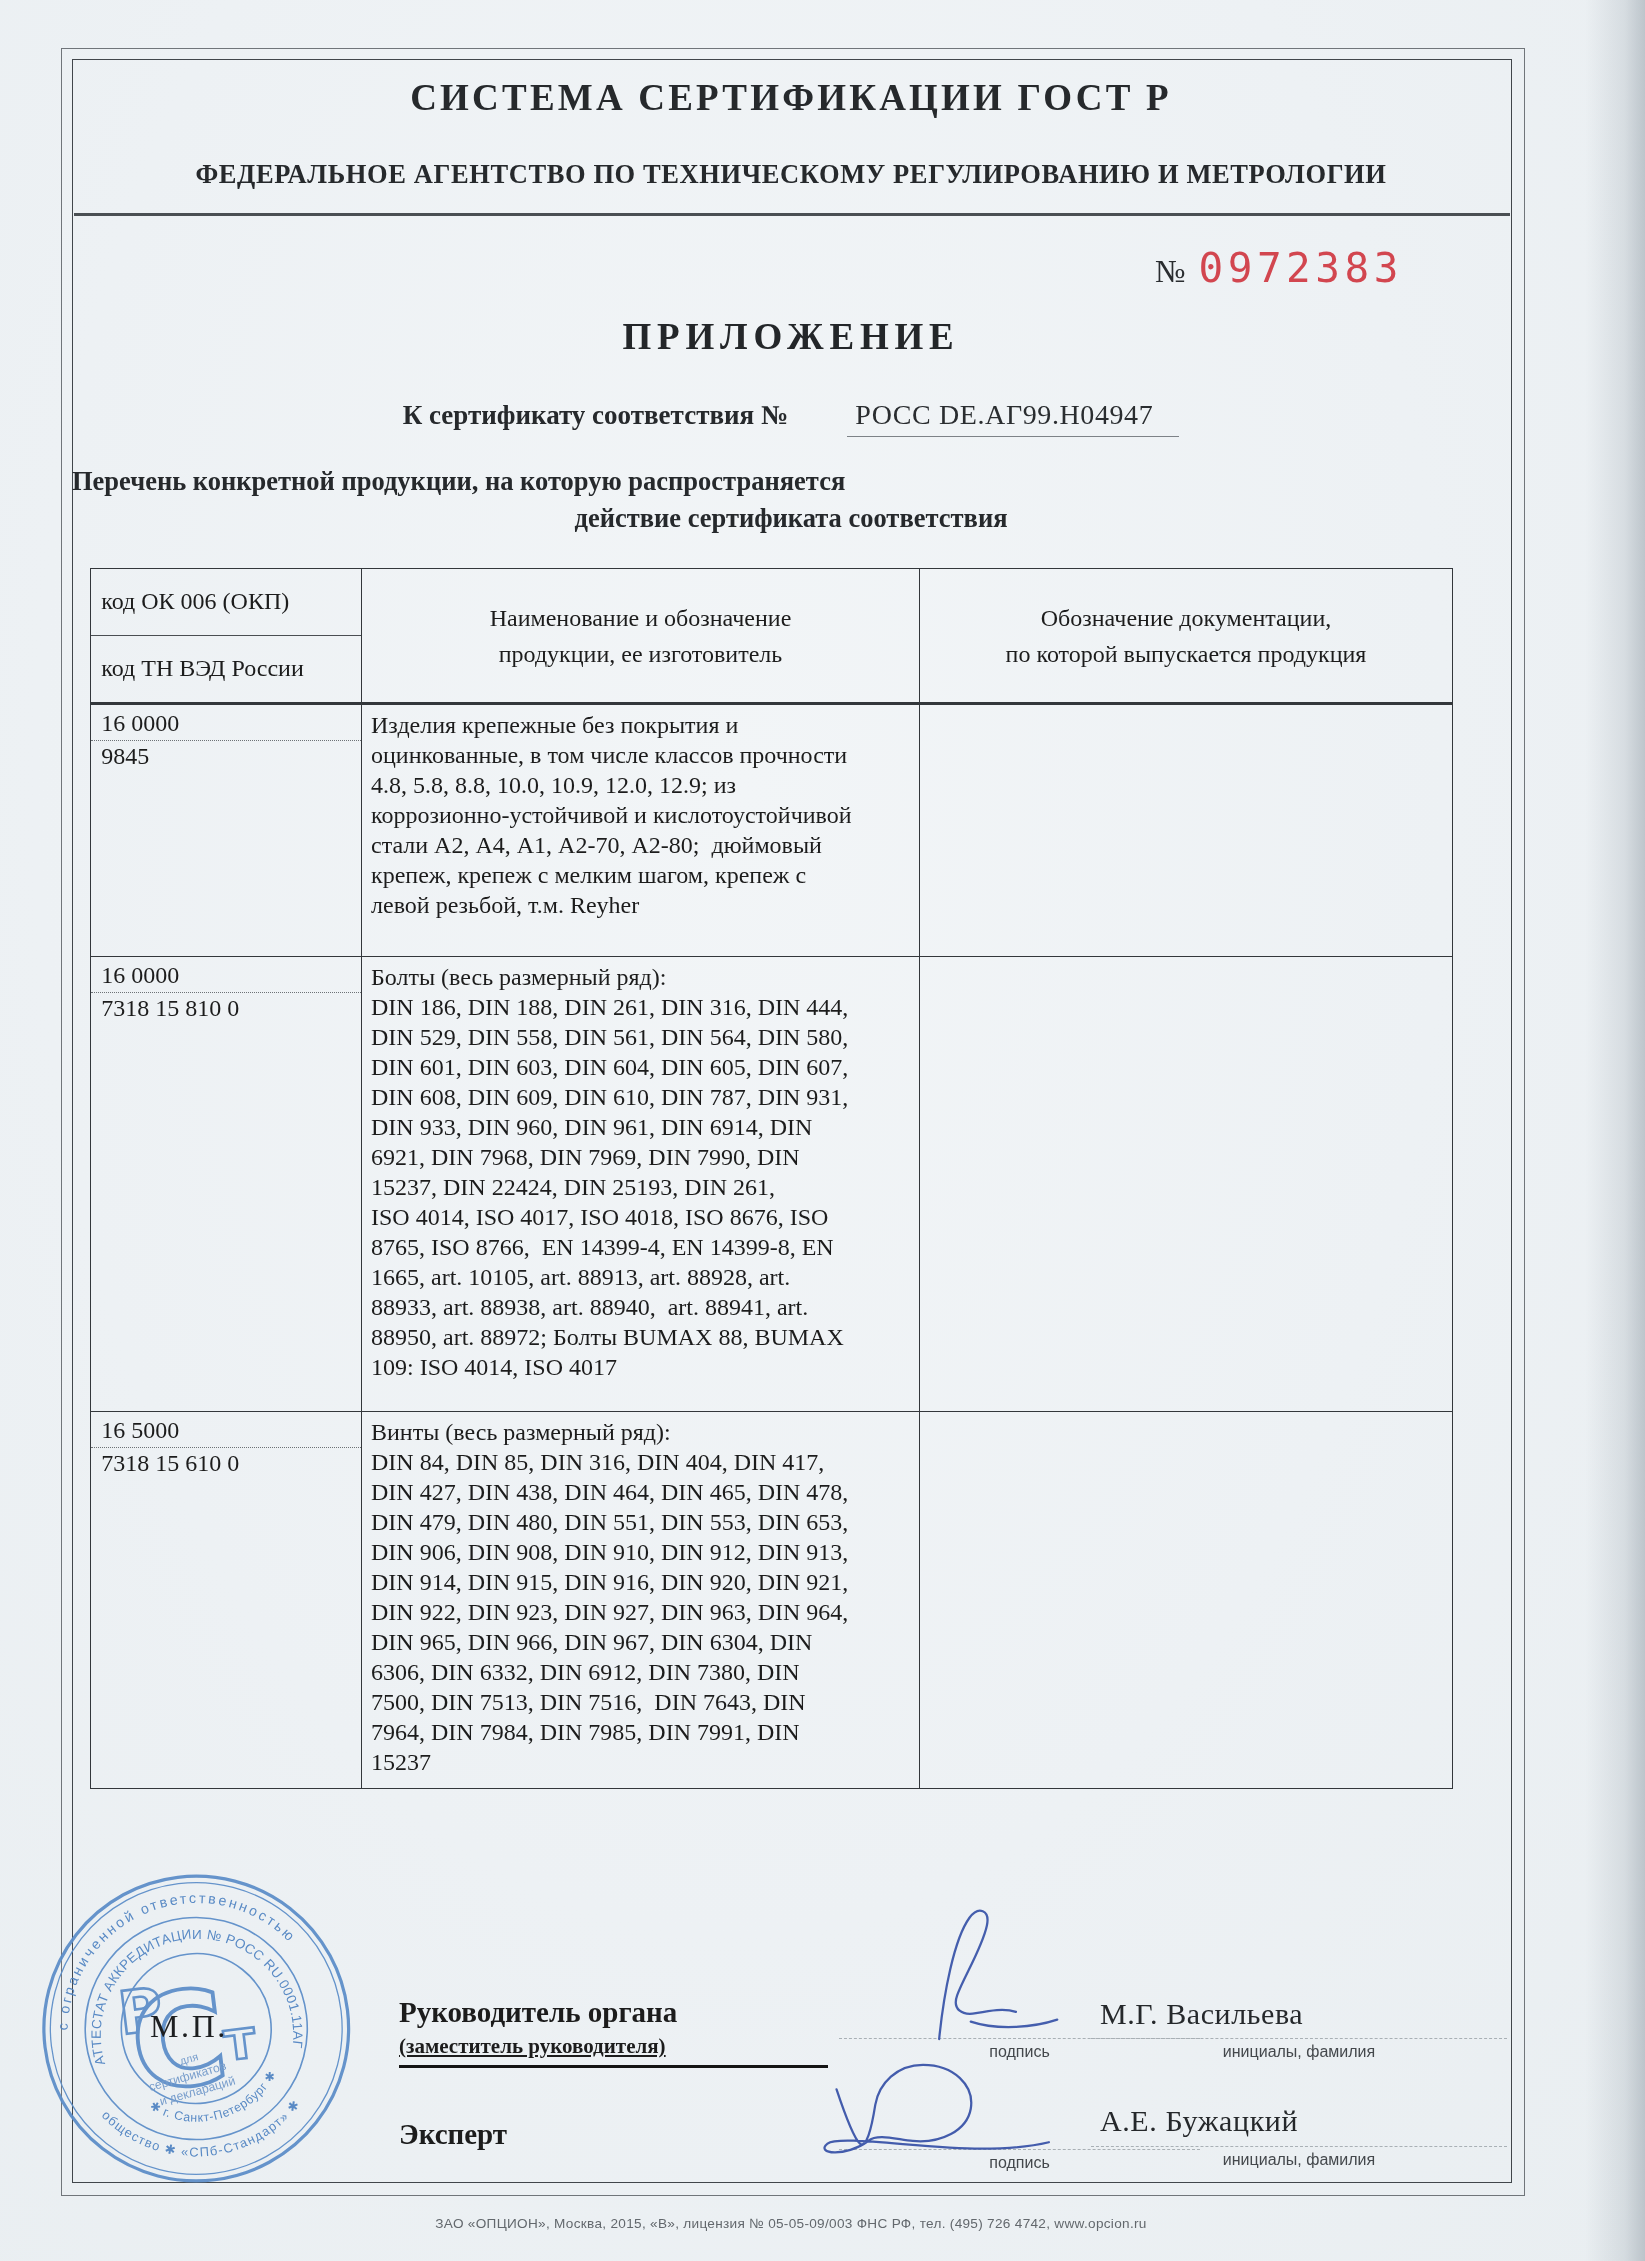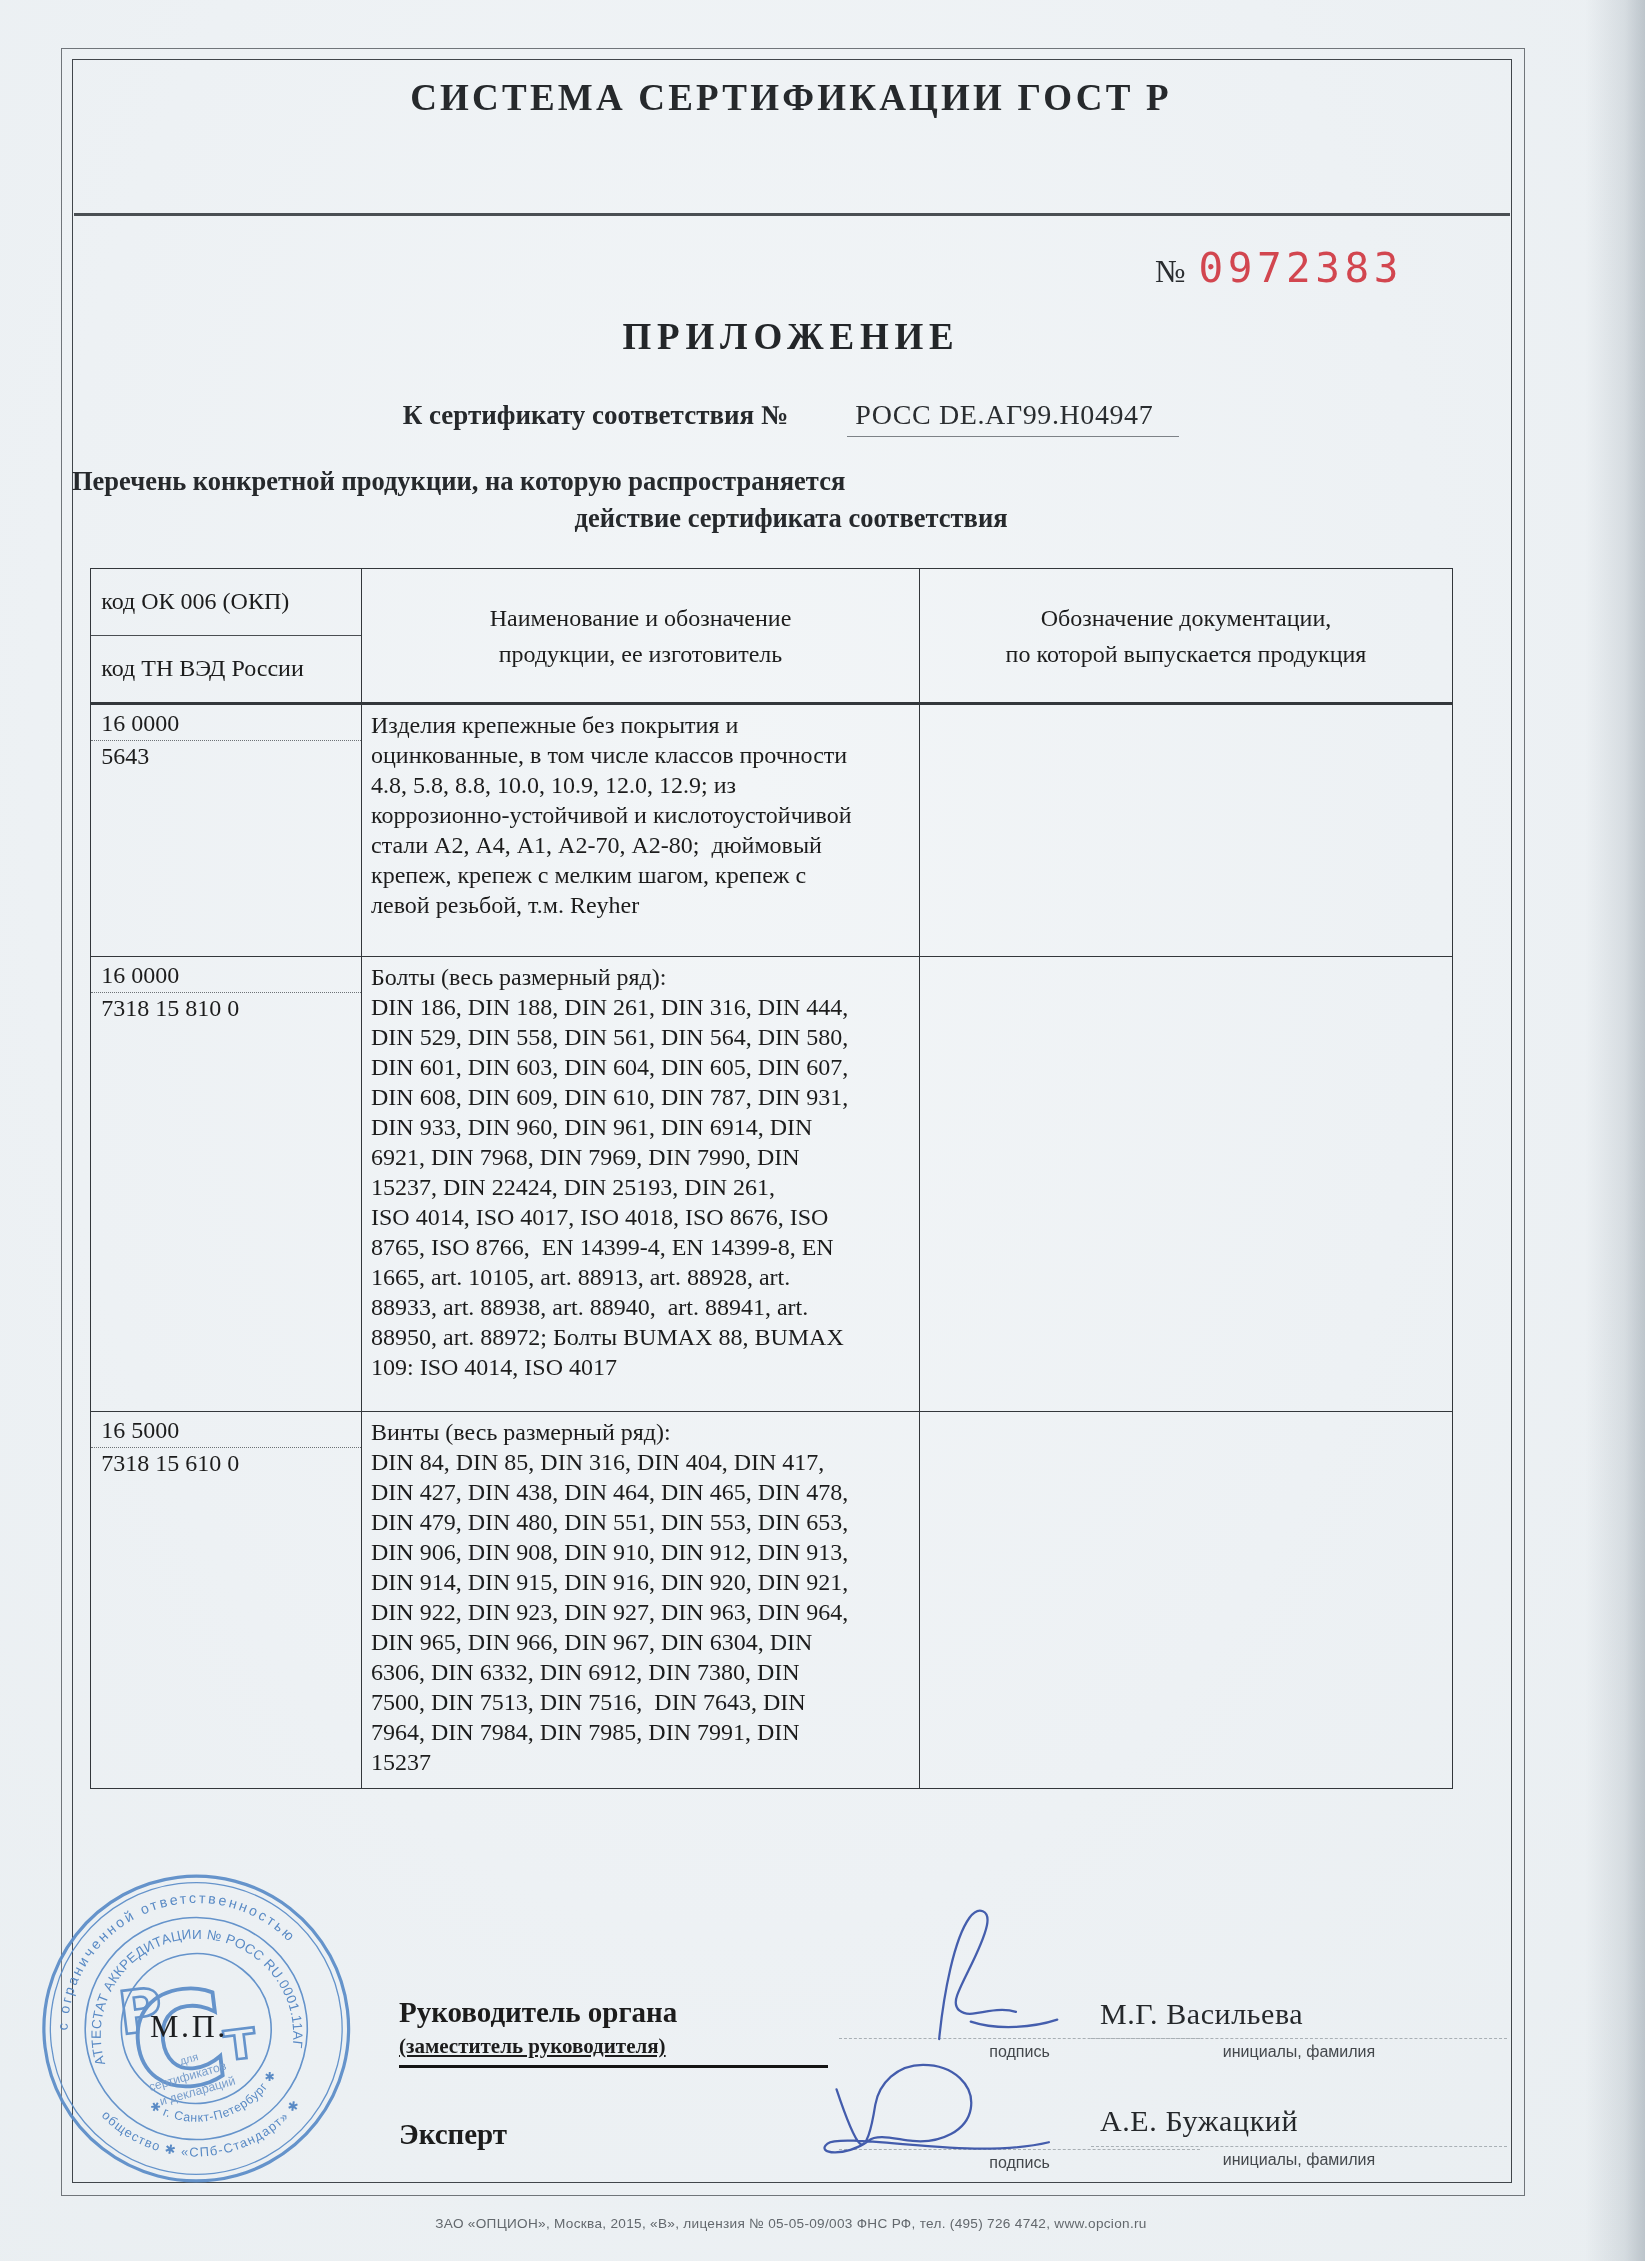--- a/index.html
+++ b/index.html
@@ -66,20 +66,21 @@
 </style>
 </head>
 <body>
 
 <div id="page">
 
   <div class="abs frame-outer"></div>
   <div class="abs frame-inner"></div>
 
   <div class="abs title1">СИСТЕМА СЕРТИФИКАЦИИ ГОСТ Р</div>
+  <div class="abs title2">ФЕДЕРАЛЬНОЕ АГЕНТСТВО ПО ТЕХНИЧЕСКОМУ РЕГУЛИРОВАНИЮ И МЕТРОЛОГИИ</div>
   <div class="abs header-rule"></div>
 
   <div class="abs form-number">
     <span class="no">№</span>
     <span class="digits">0972383</span>
   </div>
 
   <div class="abs appendix">ПРИЛОЖЕНИЕ</div>
 
   <div class="abs cert-line">
@@ -96,21 +97,21 @@
       <div class="half top">код ОК 006 (ОКП)</div>
       <div class="half">код ТН ВЭД России</div>
     </div>
     <div class="cell th th-center">Наименование и обозначение
 продукции, ее изготовитель</div>
     <div class="cell th th-center last-col">Обозначение документации,
 по которой выпускается продукция</div>
 
     <div class="cell td-codes">
       <div class="okp">16 0000</div>
-      <div class="tnved">5643</div>
+      <div class="tnved">9845</div>
     </div>
     <div class="cell td-name">Изделия крепежные без покрытия и
 оцинкованные, в том числе классов прочности
 4.8, 5.8, 8.8, 10.0, 10.9, 12.0, 12.9; из
 коррозионно-устойчивой и кислотоустойчивой
 стали А2, А4, А1, А2-70, А2-80;  дюймовый
 крепеж, крепеж с мелким шагом, крепеж с
 левой резьбой, т.м. Reyher</div>
     <div class="cell td-doc last-col"></div>
 

